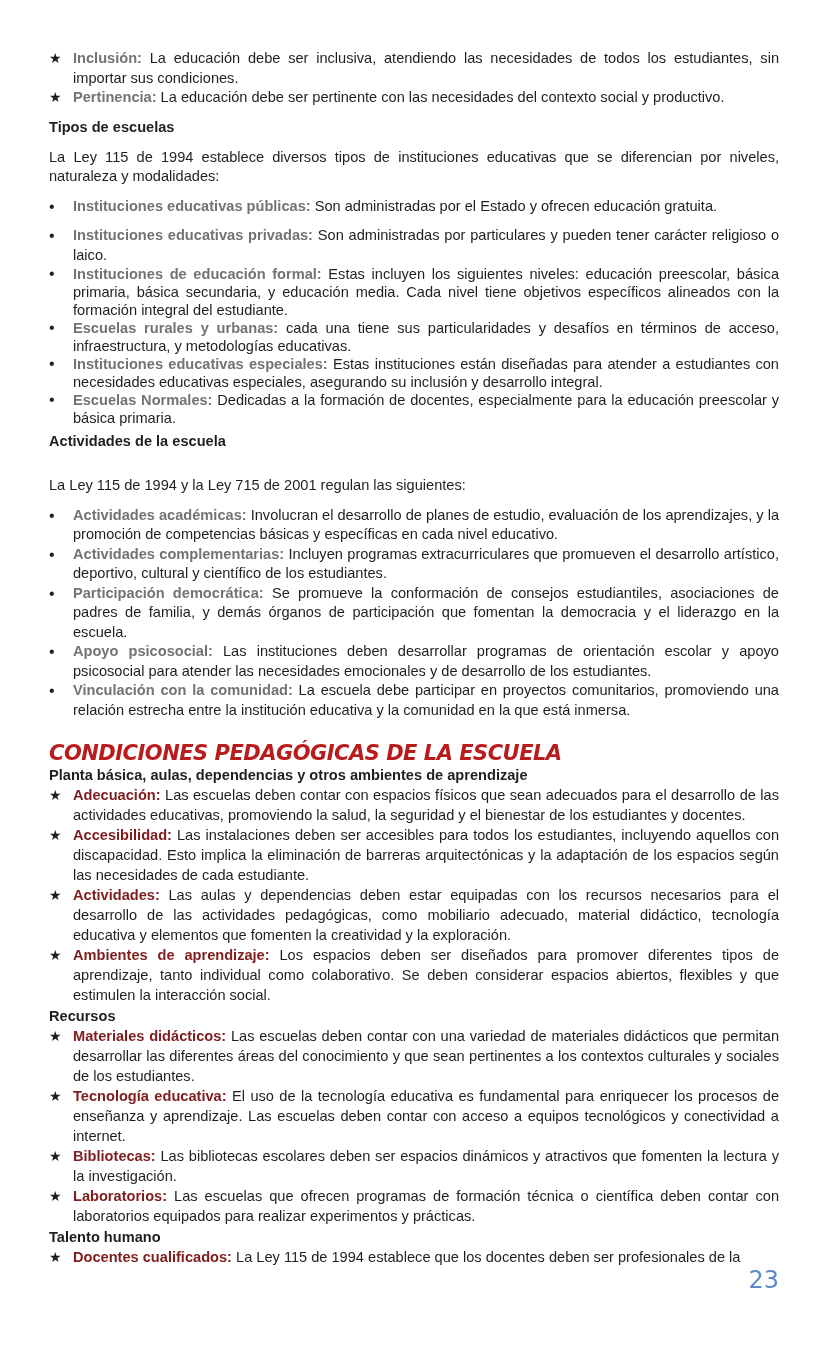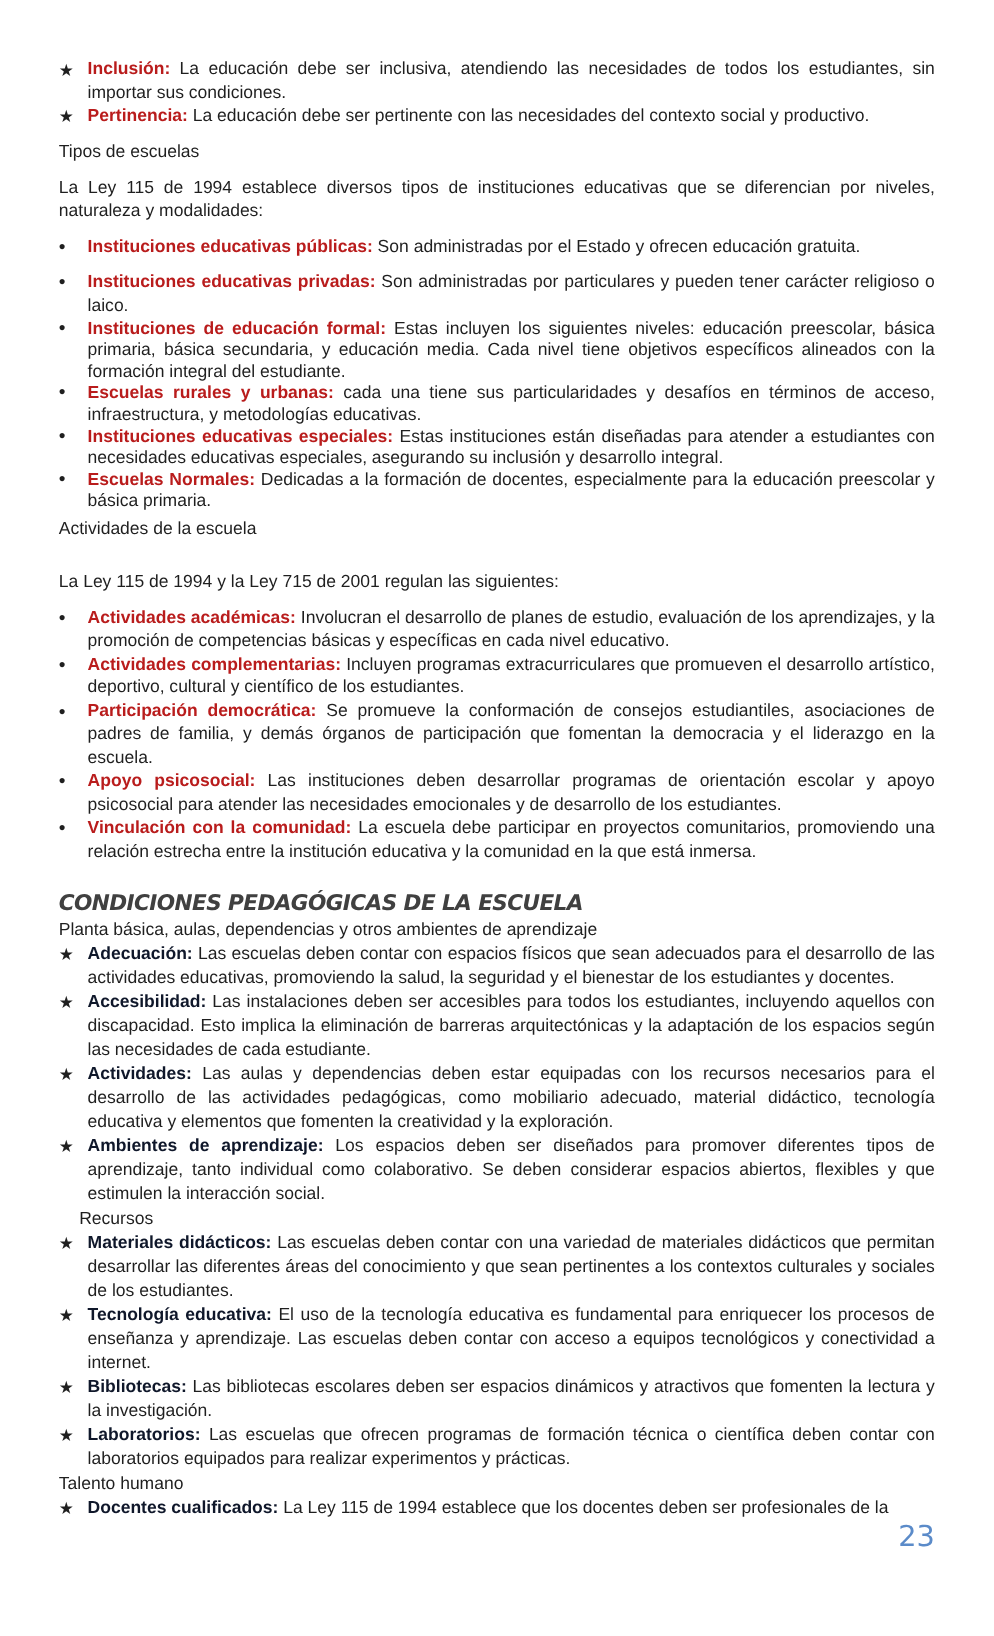--- a/index.html
+++ b/index.html
@@ -4,26 +4,26 @@
 <style>
   html, body { margin:0; padding:0; background:#ffffff; }
   body { width:828px; height:1363px; position:relative; overflow:hidden;
          font-family:"Liberation Sans", sans-serif; color:#1f1f1f; font-size:14.6px; }
   .page { position:absolute; left:49px; top:47px; width:730px; }
   .list { margin:0; padding:0; list-style:none; }
   .item { position:relative; padding-left:24px; line-height:19.5px; text-align:justify; }
   .marker { position:absolute; left:0; top:0; width:16px; text-align:left; }
   .star { font-size:14px; }
   .bullet { font-size:16px; }
-  .lbl-teal { color:#b91c1c; font-weight:bold; }
-  .lbl-green { color:#0f172a; font-weight:bold; }
-  .heading { font-weight:normal; line-height:19px; }
+  .lbl-teal { color:#737373; font-weight:bold; }
+  .lbl-green { color:#7f1d1d; font-weight:bold; }
+  .heading { font-weight:bold; line-height:19px; }
   .para { line-height:19.5px; text-align:justify; }
   .big-title { font-family:"DejaVu Sans", sans-serif; font-weight:bold; font-style:italic;
-               font-size:18px; letter-spacing:-0.5px; color:#404040; line-height:26px; }
+               font-size:21px; letter-spacing:-0.5px; color:#b91c1c; line-height:26px; }
   .page-num { position:absolute; right:49px; top:1266px; font-size:24px; color:#5b8bc9;
               font-family:"DejaVu Sans", sans-serif;text-align:center; }
 </style>
 </head>
 <body>
 
 <div class="page">
 
   <ul class="list" style="margin-top:2px;">
     <li class="item">
@@ -104,21 +104,21 @@
     <li class="item" style="line-height:20px;">
       <span class="marker star">★</span>
       <span class="lbl-green">Actividades:</span><span> Las aulas y dependencias deben estar equipadas con los recursos necesarios para el desarrollo de las actividades pedagógicas, como mobiliario adecuado, material didáctico, tecnología educativa y elementos que fomenten la creatividad y la exploración.</span>
     </li>
     <li class="item" style="line-height:20px;">
       <span class="marker star">★</span>
       <span class="lbl-green">Ambientes de aprendizaje:</span><span> Los espacios deben ser diseñados para promover diferentes tipos de aprendizaje, tanto individual como colaborativo. Se deben considerar espacios abiertos, flexibles y que estimulen la interacción social.</span>
     </li>
   </ul>
 
-  <div class="heading" style="margin-top:2px;margin-left:17px;">Recursos</div>
+  <div class="heading" style="margin-top:2px;">Recursos</div>
   <ul class="list">
     <li class="item" style="line-height:20px;">
       <span class="marker star">★</span>
       <span class="lbl-green">Materiales didácticos:</span><span> Las escuelas deben contar con una variedad de materiales didácticos que permitan desarrollar las diferentes áreas del conocimiento y que sean pertinentes a los contextos culturales y sociales de los estudiantes.</span>
     </li>
     <li class="item" style="line-height:20px;">
       <span class="marker star">★</span>
       <span class="lbl-green">Tecnología educativa:</span><span> El uso de la tecnología educativa es fundamental para enriquecer los procesos de enseñanza y aprendizaje. Las escuelas deben contar con acceso a equipos tecnológicos y conectividad a internet.</span>
     </li>
     <li class="item" style="line-height:20px;">

